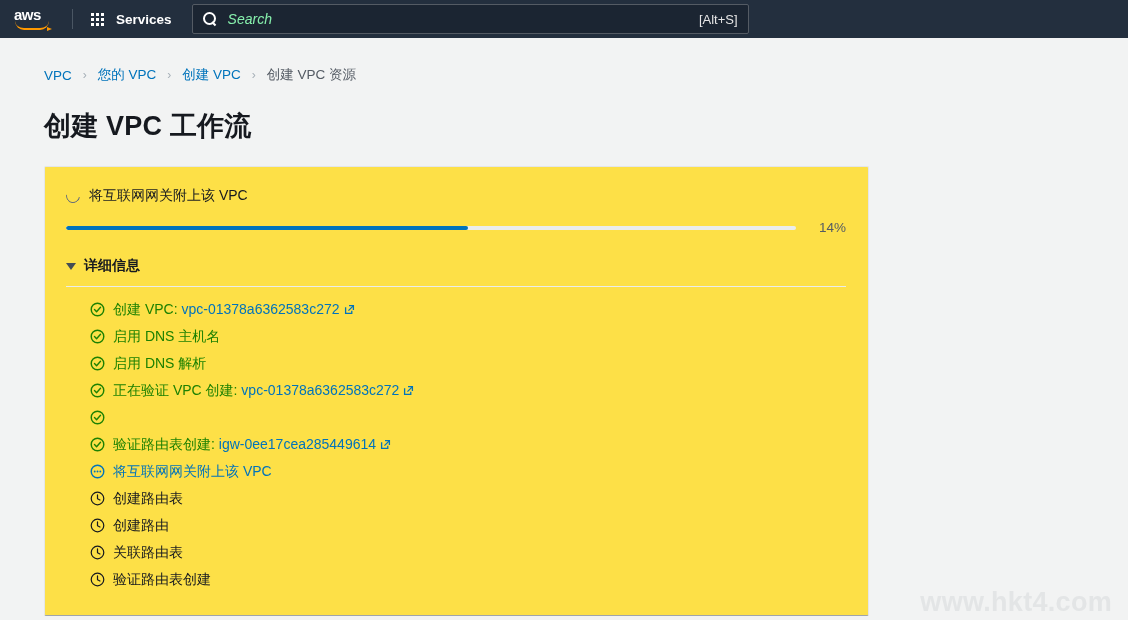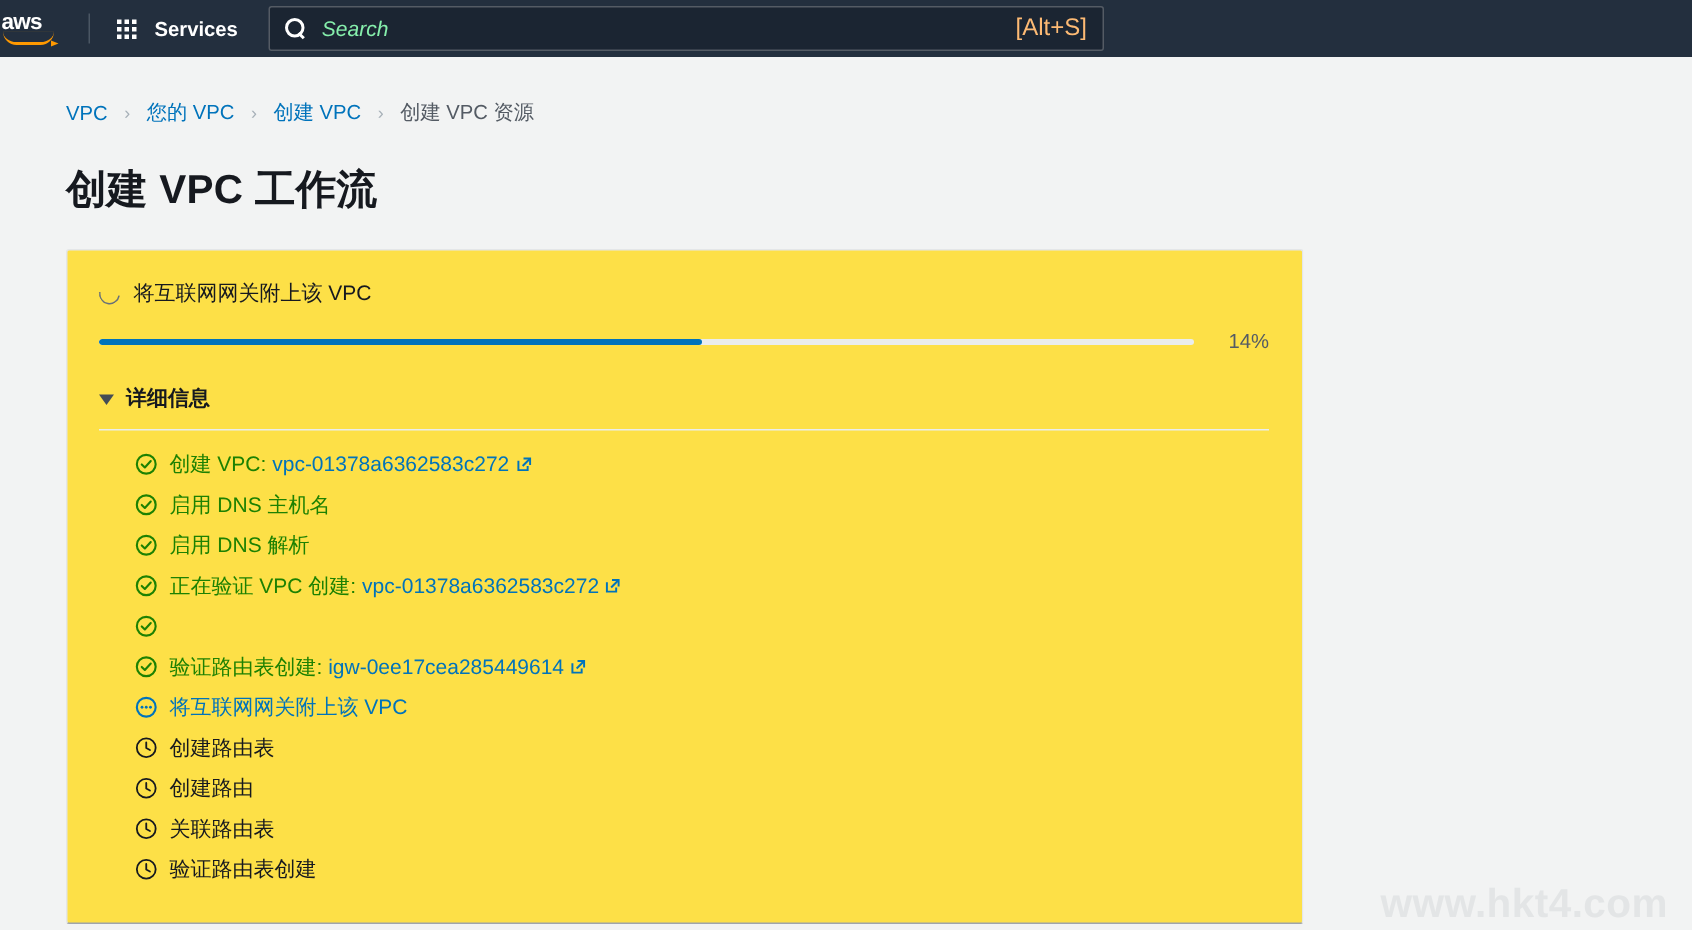--- a/index.html
+++ b/index.html
@@ -17,21 +17,21 @@
     overflow: hidden;
     position: relative;
   }
 
   
   .topnav {
     height: 38px;
     background: #232f3e;
     display: flex;
     align-items: center;
-    padding-left: 1px;
+    padding-left: 14px;
     position: relative;
   }
   .aws-logo {
     width: 42px;
     height: 26px;
     position: relative;
     flex: none;
     margin-right: 14px;
     cursor: pointer;
   }
@@ -128,22 +128,22 @@
     transform: rotate(45deg);
     transform-origin: left center;
   }
   .search-placeholder {
     flex: 1;
     color: #86efac;
     font-style: italic;
     font-size: 14px;
   }
   .search-shortcut {
-    color: #fdba74;
-    font-size: 16px;
+    color: #e5e5e5;
+    font-size: 13px;
     white-space: nowrap;
   }
 
   
   .content {
     padding: 0 0 0 44px;
   }
   .breadcrumb {
     display: flex;
     align-items: center;

